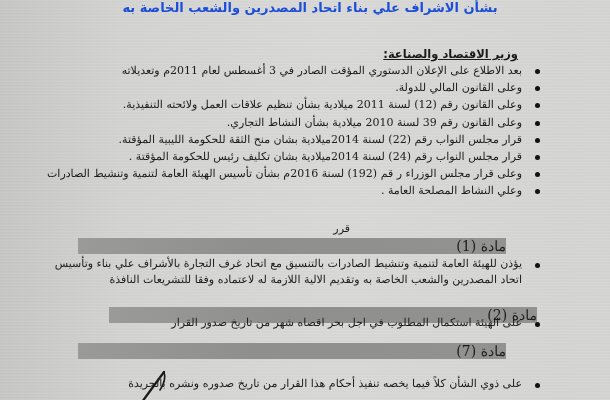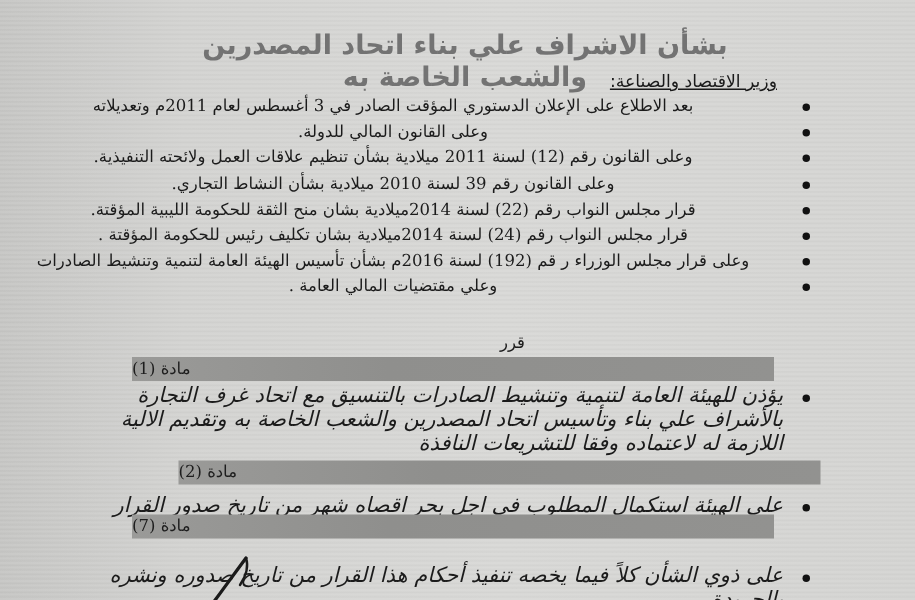--- a/index.html
+++ b/index.html
@@ -21,49 +21,48 @@
       background: repeating-linear-gradient(0deg, rgba(255,255,255,0.05) 0px, rgba(255,255,255,0.05) 1px, rgba(0,0,0,0.02) 2px, rgba(0,0,0,0) 3px);
       pointer-events: none;
     }
     .doc {
       position: absolute;
       inset: 0;
       direction: rtl;
     }
     .title {
       position: absolute;
-      top: 20px;
+      top: 0;
       left: 100px;
       width: 420px;
       text-align: center;
       font-weight: bold;
-      font-size: 18px;
-      color: #737373;
+      font-size: 13px;
+      color: #1d4ed8;
     }
     .minister {
       position: absolute;
       top: 47px;
       right: 92px;
-      font-weight: normal;
+      font-weight: bold;
       font-size: 11.5px;
       text-decoration: underline;
       color: #1a1a1a;
     }
     .preamble {
       position: absolute;
       top: 62px;
       right: 68px;
       width: 540px;
       list-style: none;
       margin: 0;
       padding: 0;
       font-family: "DejaVu Serif", serif;
       font-size: 11px;
       line-height: 17.2px;
-      text-align: center;
     }
     .preamble li, .article-body li {
       position: relative;
       padding-right: 20px;
     }
     .preamble li::before, .article-body li::before {
       content: "";
       position: absolute;
       right: 2px;
       top: 7px;
@@ -75,40 +74,39 @@
     .decree-word {
       position: absolute;
       top: 222px;
       left: 290px;
       width: 60px;
       font-size: 11px;
       font-family: "DejaVu Serif", serif;
     }
     .article-bar {
       position: absolute;
-      left: 88px;
+      left: 78px;
       width: 428px;
       height: 16px;
       background: linear-gradient(90deg, #9a9a98 0%, #8f8f8d 40%, #929290 100%);
-      text-align: left;
+      text-align: right;
       font-family: "DejaVu Serif", serif;
-      font-size: 11px;
+      font-size: 14px;
       line-height: 16px;
       color: #1d1d1d;
     }
     .article-body {
       position: absolute;
       right: 68px;
       list-style: none;
       margin: 0;
       padding: 0;
       font-family: "DejaVu Serif", serif;
-      font-size: 14px;
+      font-size: 11px;
       line-height: 16px;
-      font-style: italic;
     }
     .signature {
       position: absolute;
       left: 130px;
       top: 370px;
       width: 40px;
       height: 40px;
     }
   </style>
 </head>
@@ -123,32 +121,32 @@
   <div class="minister">وزير الاقتصاد والصناعة:</div>
 
   <ul class="preamble">
     <li>بعد الاطلاع على الإعلان الدستوري المؤقت الصادر في 3 أغسطس لعام 2011م وتعديلاته</li>
     <li>وعلى القانون المالي للدولة.</li>
     <li>وعلى القانون رقم (12) لسنة 2011 ميلادية بشأن تنظيم علاقات العمل ولائحته التنفيذية.</li>
     <li>وعلى القانون رقم 39 لسنة 2010 ميلادية بشأن النشاط التجاري.</li>
     <li>قرار مجلس النواب رقم (22) لسنة 2014ميلادية بشان منح الثقة للحكومة الليبية المؤقتة.</li>
     <li>قرار مجلس النواب رقم (24) لسنة 2014ميلادية بشان تكليف رئيس للحكومة المؤقتة .</li>
     <li style="padding-left:0;">وعلى قرار مجلس الوزراء ر قم (192) لسنة 2016م بشأن تأسيس الهيئة العامة لتنمية وتنشيط الصادرات</li>
-    <li>وعلي مقتضيات المالي العامة .</li>
+    <li>وعلي النشاط المصلحة العامة .</li>
   </ul>
 
   <div class="decree-word">قرر</div>
 
   <div class="article-bar" style="top:238px;">مادة (1)</div>
   <ul class="article-body" style="top:256px; width:500px;">
     <li>يؤذن للهيئة العامة لتنمية وتنشيط الصادرات بالتنسيق مع اتحاد غرف التجارة بالأشراف علي بناء وتأسيس اتحاد المصدرين والشعب الخاصة به وتقديم الالية اللازمة له لاعتماده وفقا للتشريعات النافذة</li>
   </ul>
 
   <div class="article-bar" style="top:307px;margin-left:31px;">مادة (2)</div>
-  <ul class="article-body" style="top:329px; width:500px;">
+  <ul class="article-body" style="top:315px; width:500px;">
     <li>على الهيئة استكمال المطلوب في اجل بحر اقصاه شهر من تاريخ صدور القرار</li>
   </ul>
 
   <div class="article-bar" style="top:343px;">مادة (7)</div>
   <ul class="article-body" style="top:376px; width:520px;">
     <li>على ذوي الشأن كلاً فيما يخصه تنفيذ أحكام هذا القرار من تاريخ صدوره ونشره بالجريدة</li>
   </ul>
 
 </div>
 

